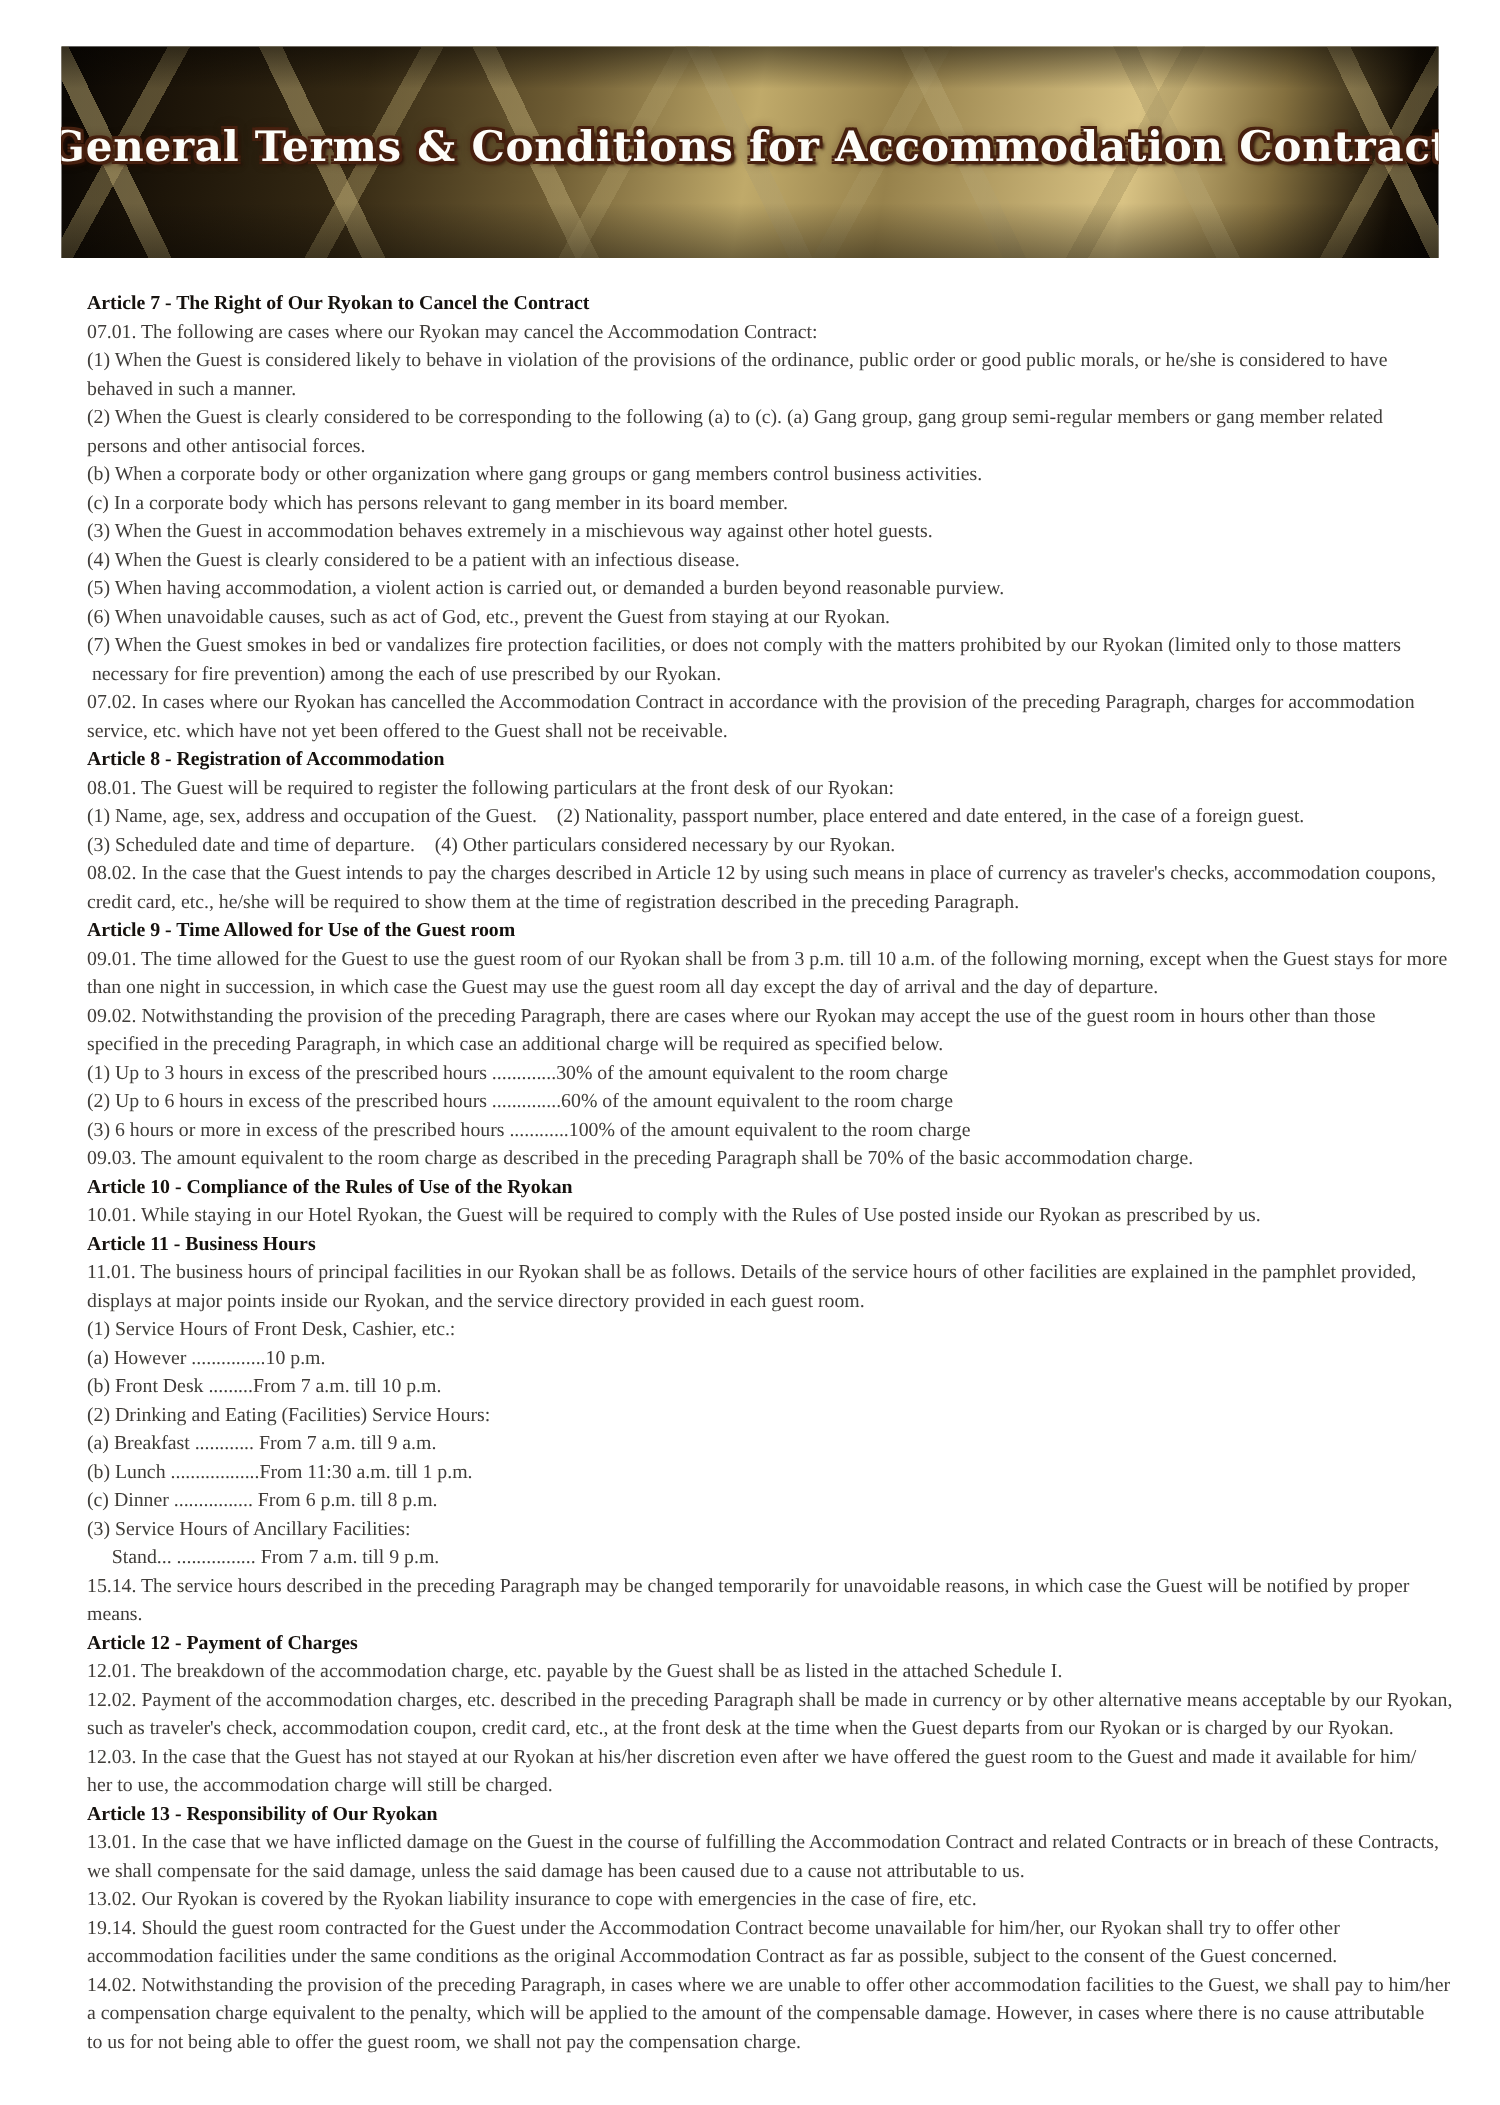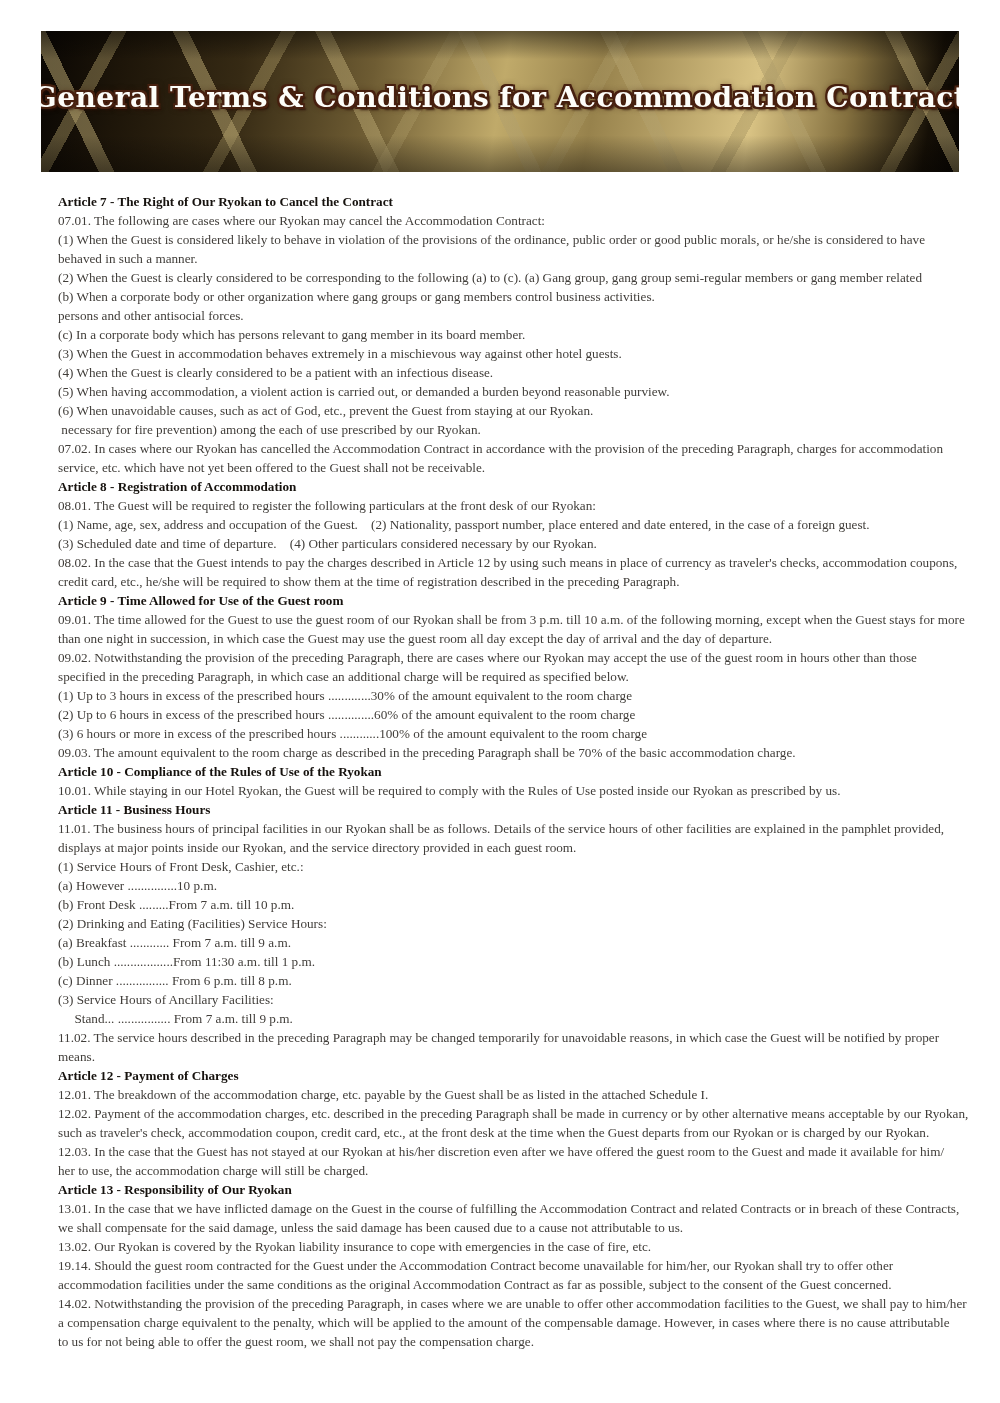--- a/index.html
+++ b/index.html
@@ -89,27 +89,28 @@
 <div class="page">
   <div class="banner">
     <div class="banner-title">General Terms &amp; Conditions for Accommodation Contract</div>
   </div>
   <div class="content">
       <div class="line heading">Article 7 - The Right of Our Ryokan to Cancel the Contract</div>
       <div class="line">07.01. The following are cases where our Ryokan may cancel the Accommodation Contract:</div>
       <div class="line">(1) When the Guest is considered likely to behave in violation of the provisions of the ordinance, public order or good public morals, or he/she is considered to have</div>
       <div class="line">behaved in such a manner.</div>
       <div class="line">(2) When the Guest is clearly considered to be corresponding to the following (a) to (c). (a) Gang group, gang group semi-regular members or gang member related</div>
+      <div class="line">persons and other antisocial forces.</div>
       <div class="line">(b) When a corporate body or other organization where gang groups or gang members control business activities.</div>
-      <div class="line">persons and other antisocial forces.</div>
       <div class="line">(c) In a corporate body which has persons relevant to gang member in its board member.</div>
       <div class="line">(3) When the Guest in accommodation behaves extremely in a mischievous way against other hotel guests.</div>
       <div class="line">(4) When the Guest is clearly considered to be a patient with an infectious disease.</div>
       <div class="line">(5) When having accommodation, a violent action is carried out, or demanded a burden beyond reasonable purview.</div>
       <div class="line">(6) When unavoidable causes, such as act of God, etc., prevent the Guest from staying at our Ryokan.</div>
+      <div class="line">(7) When the Guest smokes in bed or vandalizes fire protection facilities, or does not comply with the matters prohibited by our Ryokan (limited only to those matters</div>
       <div class="line"> necessary for fire prevention) among the each of use prescribed by our Ryokan.</div>
       <div class="line">07.02. In cases where our Ryokan has cancelled the Accommodation Contract in accordance with the provision of the preceding Paragraph, charges for accommodation</div>
       <div class="line">service, etc. which have not yet been offered to the Guest shall not be receivable.</div>
       <div class="line heading">Article 8 - Registration of Accommodation</div>
       <div class="line">08.01. The Guest will be required to register the following particulars at the front desk of our Ryokan:</div>
       <div class="line">(1) Name, age, sex, address and occupation of the Guest.    (2) Nationality, passport number, place entered and date entered, in the case of a foreign guest.</div>
       <div class="line">(3) Scheduled date and time of departure.    (4) Other particulars considered necessary by our Ryokan.</div>
       <div class="line">08.02. In the case that the Guest intends to pay the charges described in Article 12 by using such means in place of currency as traveler's checks, accommodation coupons,</div>
       <div class="line">credit card, etc., he/she will be required to show them at the time of registration described in the preceding Paragraph.</div>
       <div class="line heading">Article 9 - Time Allowed for Use of the Guest room</div>
@@ -128,21 +129,21 @@
       <div class="line">displays at major points inside our Ryokan, and the service directory provided in each guest room.</div>
       <div class="line">(1) Service Hours of Front Desk, Cashier, etc.:</div>
       <div class="line">(a) However ...............10 p.m.</div>
       <div class="line">(b) Front Desk .........From 7 a.m. till 10 p.m.</div>
       <div class="line">(2) Drinking and Eating (Facilities) Service Hours:</div>
       <div class="line">(a) Breakfast ............ From 7 a.m. till 9 a.m.</div>
       <div class="line">(b) Lunch ..................From 11:30 a.m. till 1 p.m.</div>
       <div class="line">(c) Dinner ................ From 6 p.m. till 8 p.m.</div>
       <div class="line">(3) Service Hours of Ancillary Facilities:</div>
       <div class="line">     Stand... ................ From 7 a.m. till 9 p.m.</div>
-      <div class="line">11.02. The service hours described in the preceding Paragraph may be changed temporarily for unavoidable reasons, in which case the Guest will be notified by proper</div>
+      <div class="line">15.14. The service hours described in the preceding Paragraph may be changed temporarily for unavoidable reasons, in which case the Guest will be notified by proper</div>
       <div class="line">means.</div>
       <div class="line heading">Article 12 - Payment of Charges</div>
       <div class="line">12.01. The breakdown of the accommodation charge, etc. payable by the Guest shall be as listed in the attached Schedule I.</div>
       <div class="line">12.02. Payment of the accommodation charges, etc. described in the preceding Paragraph shall be made in currency or by other alternative means acceptable by our Ryokan,</div>
       <div class="line">such as traveler's check, accommodation coupon, credit card, etc., at the front desk at the time when the Guest departs from our Ryokan or is charged by our Ryokan.</div>
       <div class="line">12.03. In the case that the Guest has not stayed at our Ryokan at his/her discretion even after we have offered the guest room to the Guest and made it available for him/</div>
       <div class="line">her to use, the accommodation charge will still be charged.</div>
       <div class="line heading">Article 13 - Responsibility of Our Ryokan</div>
       <div class="line">13.01. In the case that we have inflicted damage on the Guest in the course of fulfilling the Accommodation Contract and related Contracts or in breach of these Contracts,</div>
       <div class="line">we shall compensate for the said damage, unless the said damage has been caused due to a cause not attributable to us.</div>

